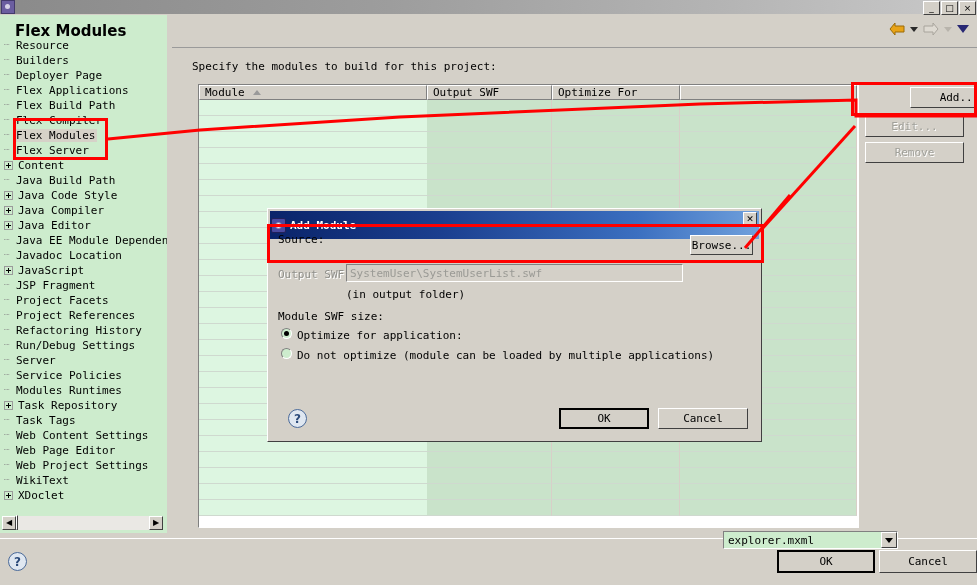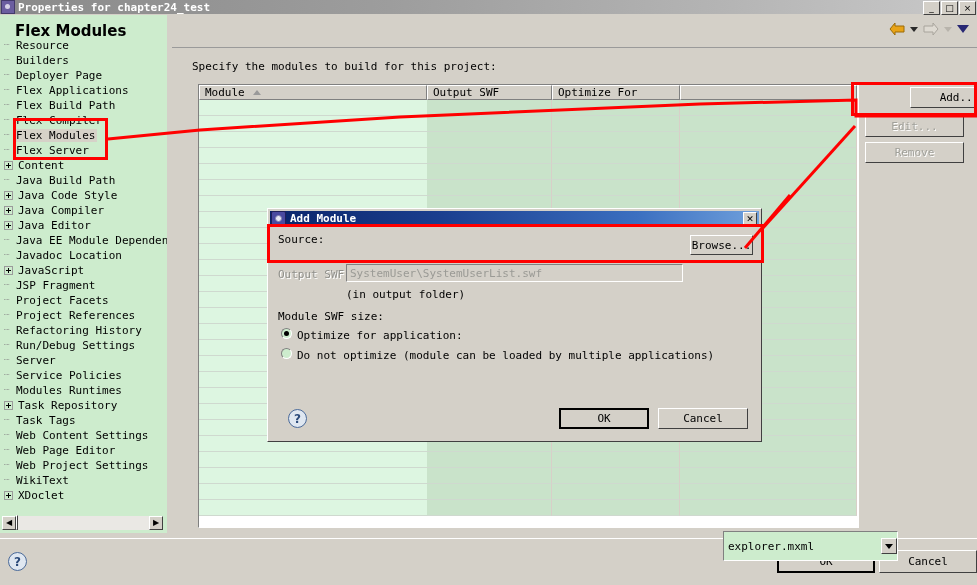--- a/index.html
+++ b/index.html
@@ -95,21 +95,21 @@
      box-sizing:border-box;display:flex;align-items:center;justify-content:center;font-size:11px;}
   .bbtn.default{border:2px solid #000;}
   .helpicon{width:17px;height:17px;border-radius:50%;border:1px solid #4a6a9a;
      background:#dfe7f1;color:#2b4a7a;font-family:"DejaVu Sans","Liberation Sans",sans-serif;
      font-size:12px;font-weight:bold;display:flex;align-items:center;justify-content:center;}
 
   
   #dlg{position:absolute;left:267px;top:208px;width:495px;height:234px;background:#d4d0c8;
      border:1px solid #ffffff;border-right-color:#404040;border-bottom-color:#404040;
      box-sizing:border-box;}
-  #dlgtitle{position:absolute;left:2px;top:2px;width:489px;height:15px;
+  #dlgtitle{position:absolute;left:2px;top:2px;width:489px;height:28px;
      background:linear-gradient(to right,#0a246a 0%,#1b3f8f 35%,#3b6fc0 75%,#6fa0dc 100%);
      display:flex;align-items:center;}
   #dlgtitle .dicon{width:13px;height:13px;margin-left:1px;margin-right:4px;flex:0 0 auto;
      background:#4a4aa0;border:1px solid #20205a;border-radius:2px;position:relative;}
   #dlgtitle .dicon:after{content:"";position:absolute;left:3px;top:3px;width:5px;height:5px;
      border-radius:50%;background:#e8e8f4;border:1px solid #8080b0;}
   #dlgtitle .dttl{color:#fff;font-size:11px;font-weight:bold;white-space:nowrap;}
   #dlgclose{position:absolute;right:2px;top:1px;width:14px;height:13px;background:#d4d0c8;
      border:1px solid #ffffff;border-right-color:#404040;border-bottom-color:#404040;
      box-sizing:border-box;display:flex;align-items:center;justify-content:center;
@@ -121,42 +121,41 @@
      display:flex;align-items:center;padding-left:3px;font-size:11px;}
   .dfield.dim{background:#d4d0c8;color:#9a9a95;}
   .dbtn{position:absolute;background:#d4d0c8;border:1px solid #ffffff;
      border-right-color:#404040;border-bottom-color:#404040;box-sizing:border-box;
      display:flex;align-items:center;justify-content:center;font-size:11px;}
   .radio{position:absolute;width:11px;height:11px;border-radius:50%;
      border:1px solid #808080;border-right-color:#ffffff;border-bottom-color:#ffffff;
      background:#cdeccd;box-sizing:border-box;}
   .radio.on:after{content:"";position:absolute;left:2px;top:2px;width:5px;height:5px;
      border-radius:50%;background:#000;}
-  #combo{position:absolute;left:455px;top:322px;width:175px;height:30px;background:#cdeccd;
+  #combo{position:absolute;left:455px;top:322px;width:175px;height:18px;background:#cdeccd;
      border:1px solid #808080;border-right-color:#ffffff;border-bottom-color:#ffffff;
      box-sizing:border-box;display:flex;align-items:center;}
   #combo .ctext{flex:1;padding-left:4px;font-size:11px;}
   #combo .carrow{width:16px;height:16px;margin-right:0px;background:#d4d0c8;
      border:1px solid #ffffff;border-right-color:#404040;border-bottom-color:#404040;
      box-sizing:border-box;display:flex;align-items:center;justify-content:center;}
   #combo .carrow i{display:block;width:0;height:0;border-left:4px solid transparent;
      border-right:4px solid transparent;border-top:5px solid #000;}
 
   
   .ann{position:absolute;border:3px solid #ff0000;box-sizing:border-box;pointer-events:none;}
   #annsvg{position:absolute;left:0;top:0;width:977px;height:585px;pointer-events:none;}
 </style>
 </head>
 <body>
 
 <div id="window">
 
   <div id="titlebar">
     <span class="tb-icon"></span>
-    <span class="tb-title">Properties for chapter24_test</span>
     <span id="winbtns">
       <span class="wb">_</span>
       <span class="wb">□</span>
       <span class="wb">×</span>
     </span>
   </div>
 
   <div id="leftpane">
     <div id="tree">
         <div class="tnode">

